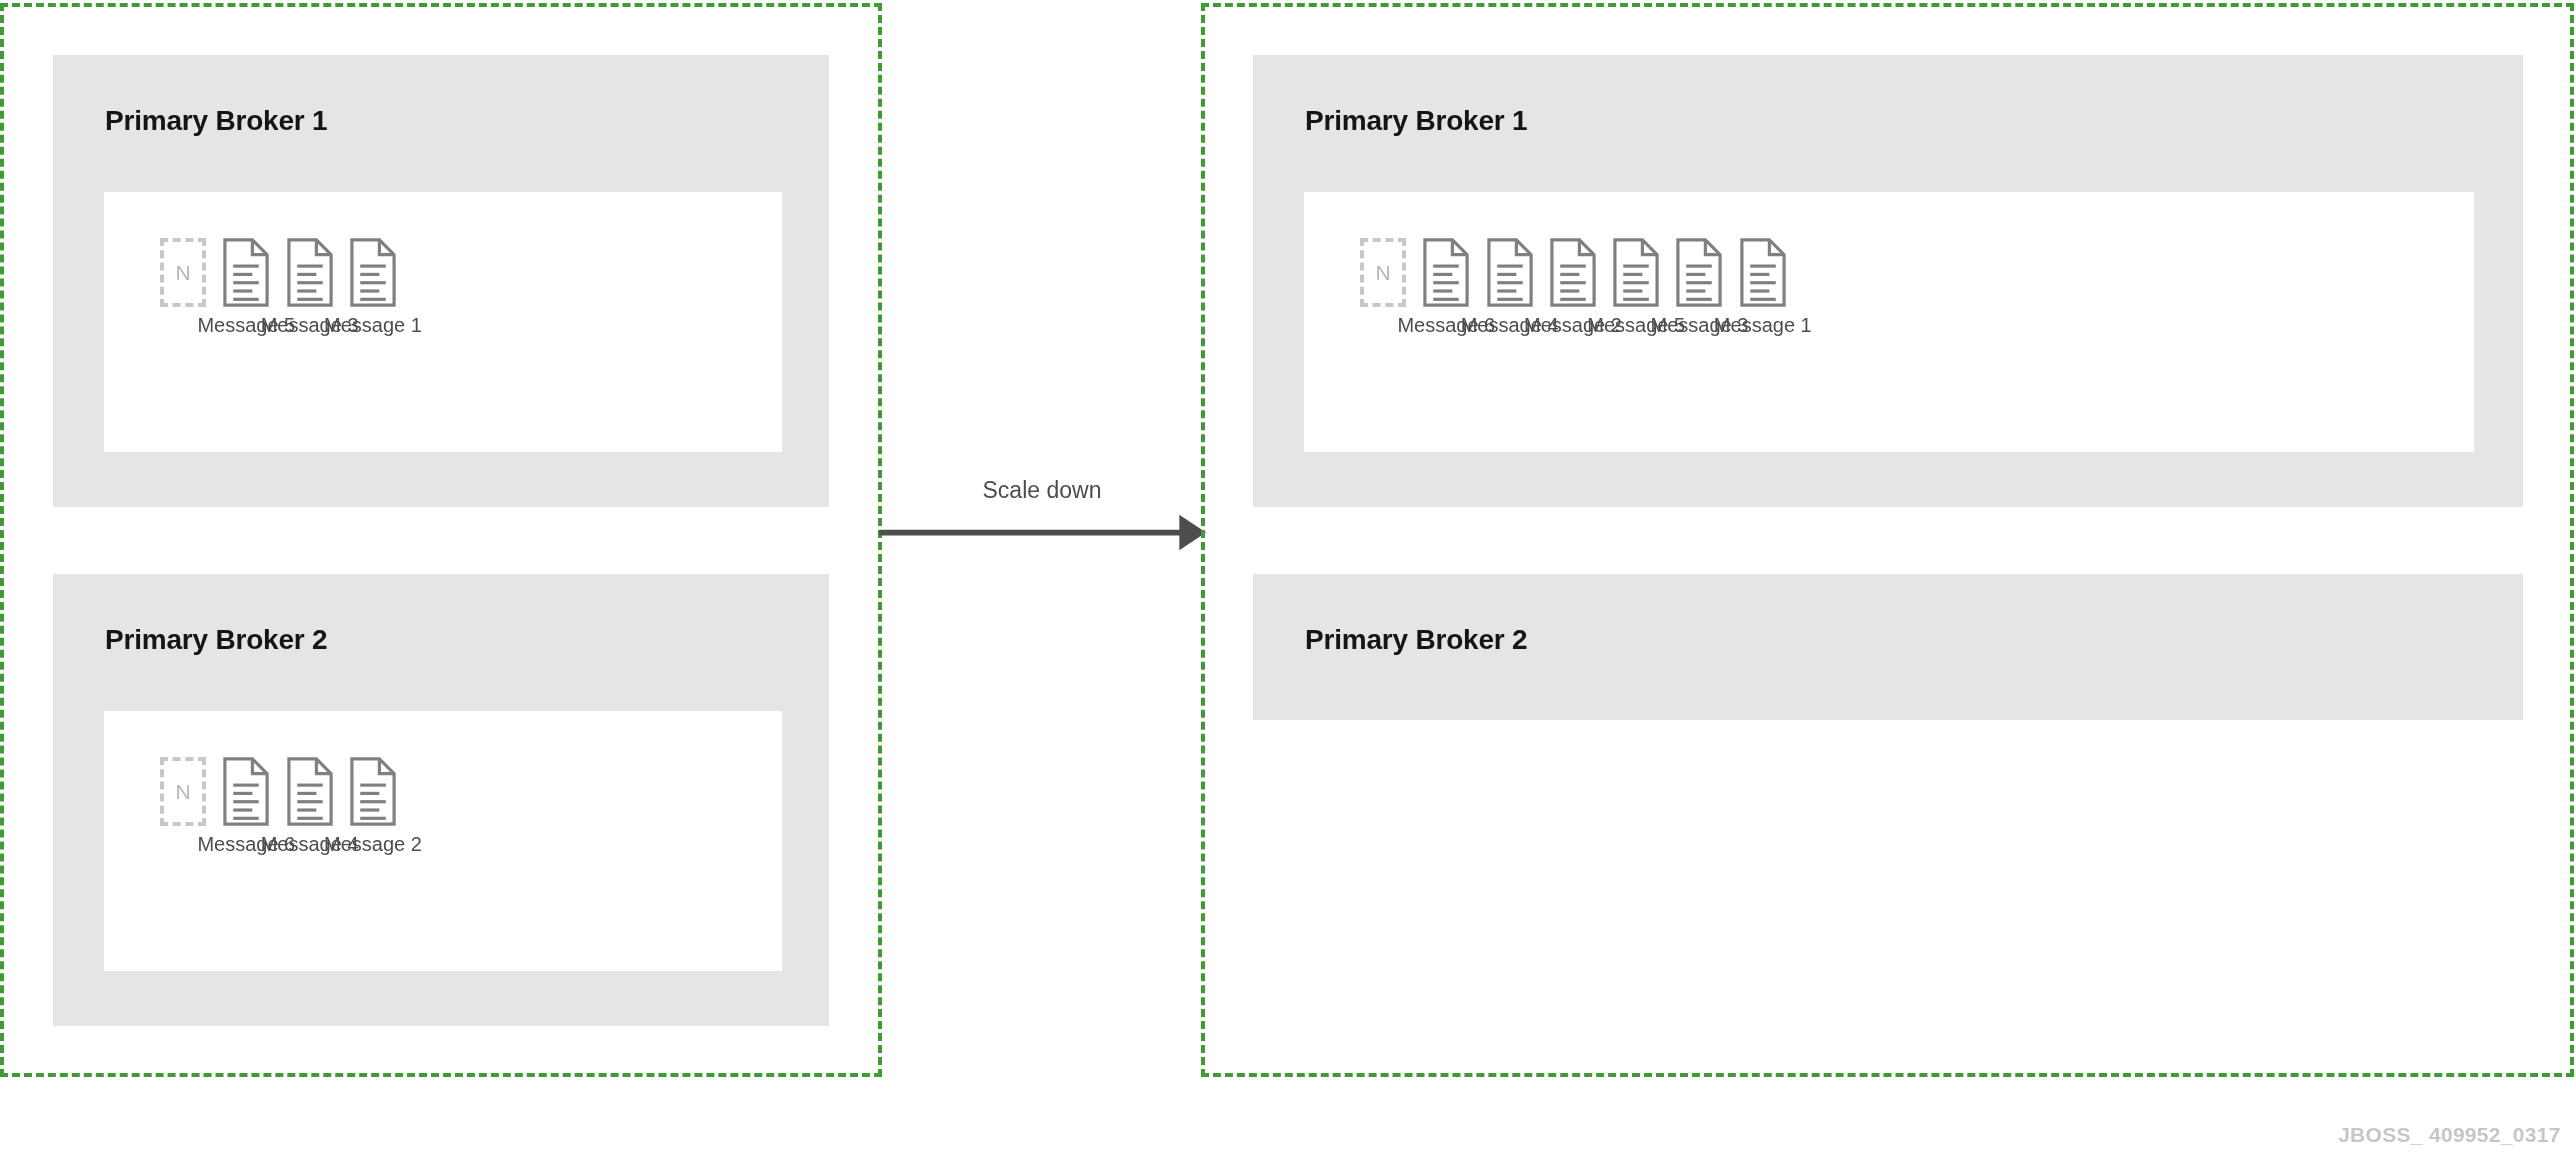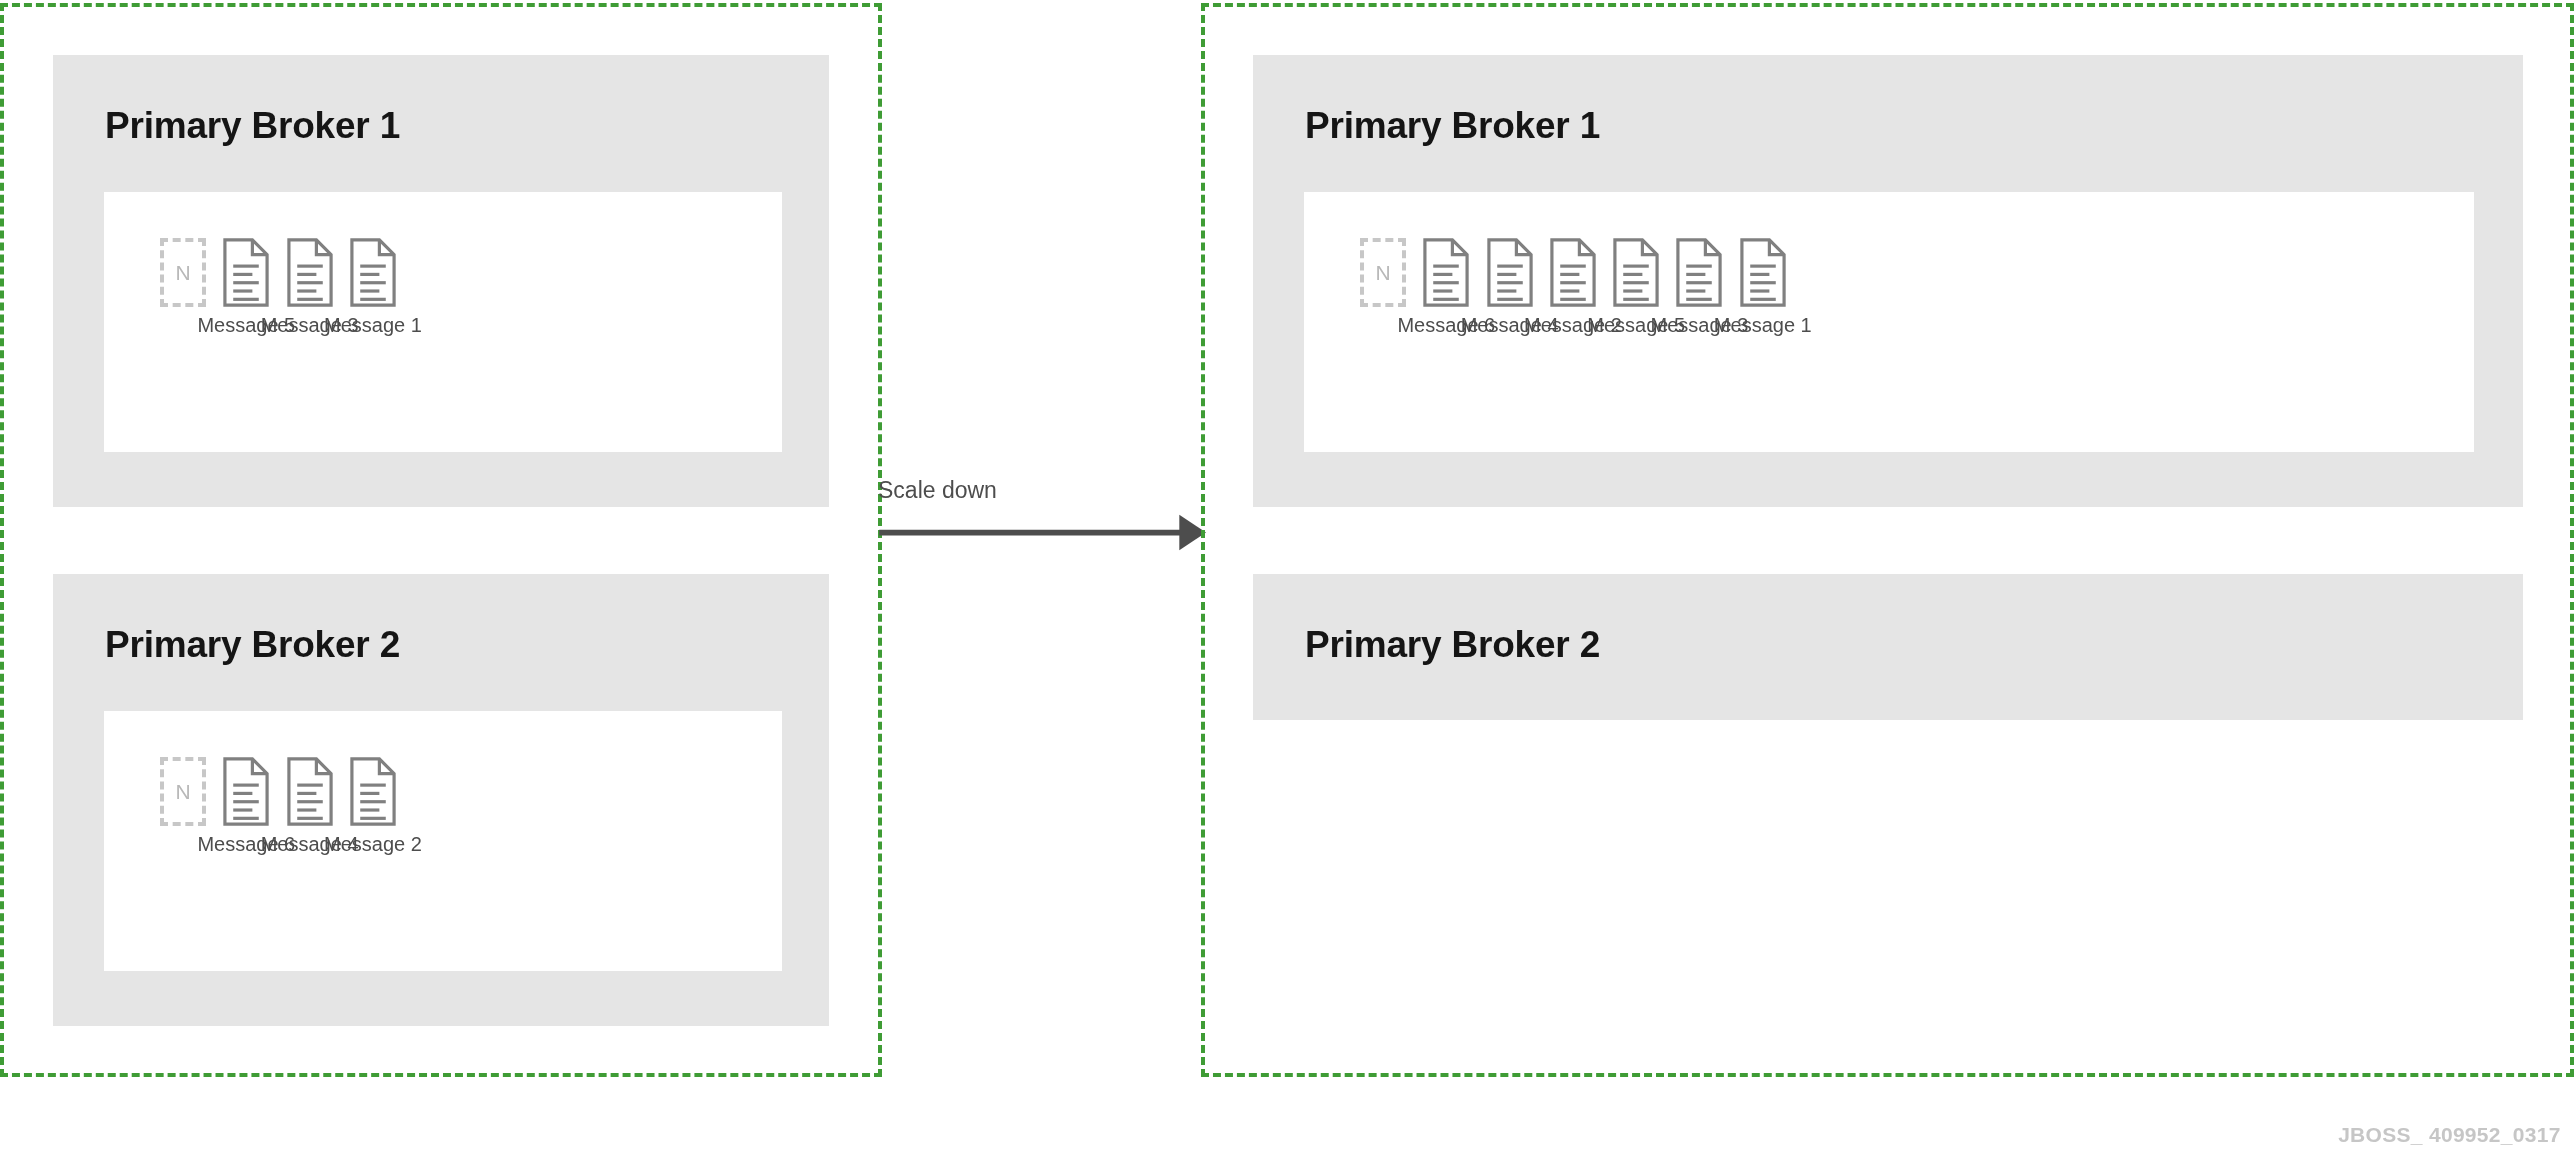--- a/index.html
+++ b/index.html
@@ -31,21 +31,21 @@
 
   
   .broker-box {
     position: absolute;
     background: #e5e5e5;
     box-sizing: border-box;
   }
   .broker-title {
     position: absolute;
     font-weight: bold;
-    font-size: 37px;
+    font-size: 28px;
     color: #151515;
     letter-spacing: -0.2px;
     white-space: nowrap;
   }
 
   
   .msg-strip {
     position: absolute;
     background: #ffffff;
   }
@@ -100,20 +100,21 @@
     left: 878px;
     top: 502px;
     width: 328px;
     height: 70px;
   }
   #connector-label {
     position: absolute;
     left: 878px;
     top: 477px;
     width: 328px;
+    text-align: center;
     font-size: 23px;
     color: #4d4d4d;
     white-space: nowrap;
   }
 
   
   #watermark {
     position: absolute;
     right: 15.3px;
     bottom: 15.3px;

